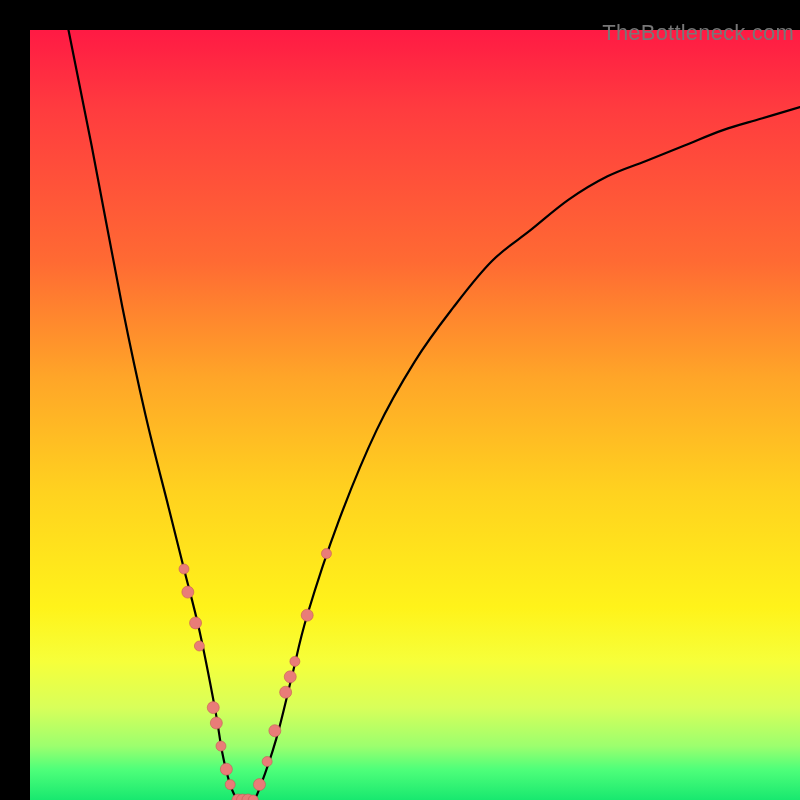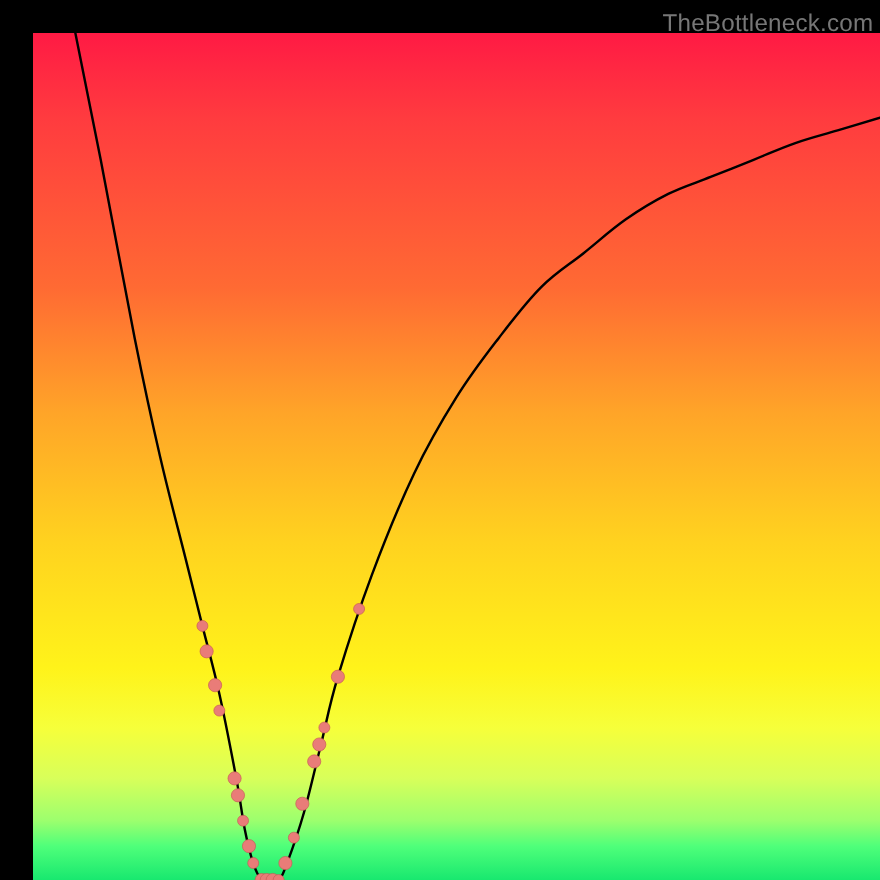--- a/index.html
+++ b/index.html
@@ -33,21 +33,21 @@
       #fff31a 75%,
       #f6ff3a 82%,
       #d8ff5a 88%,
       #9cff6e 93%,
       #4fff7a 96%,
       #18e86f 100%
     );
   }
   .watermark {
     position: absolute;
-    top: 8px;
+    top: 20px;
     right: 6px;
     color: #777;
     font-size: 22px;
     font-weight: 500;
     letter-spacing: 0.2px;
     user-select: none;
   }
   svg.overlay {
     position: absolute;
     left: 0;

